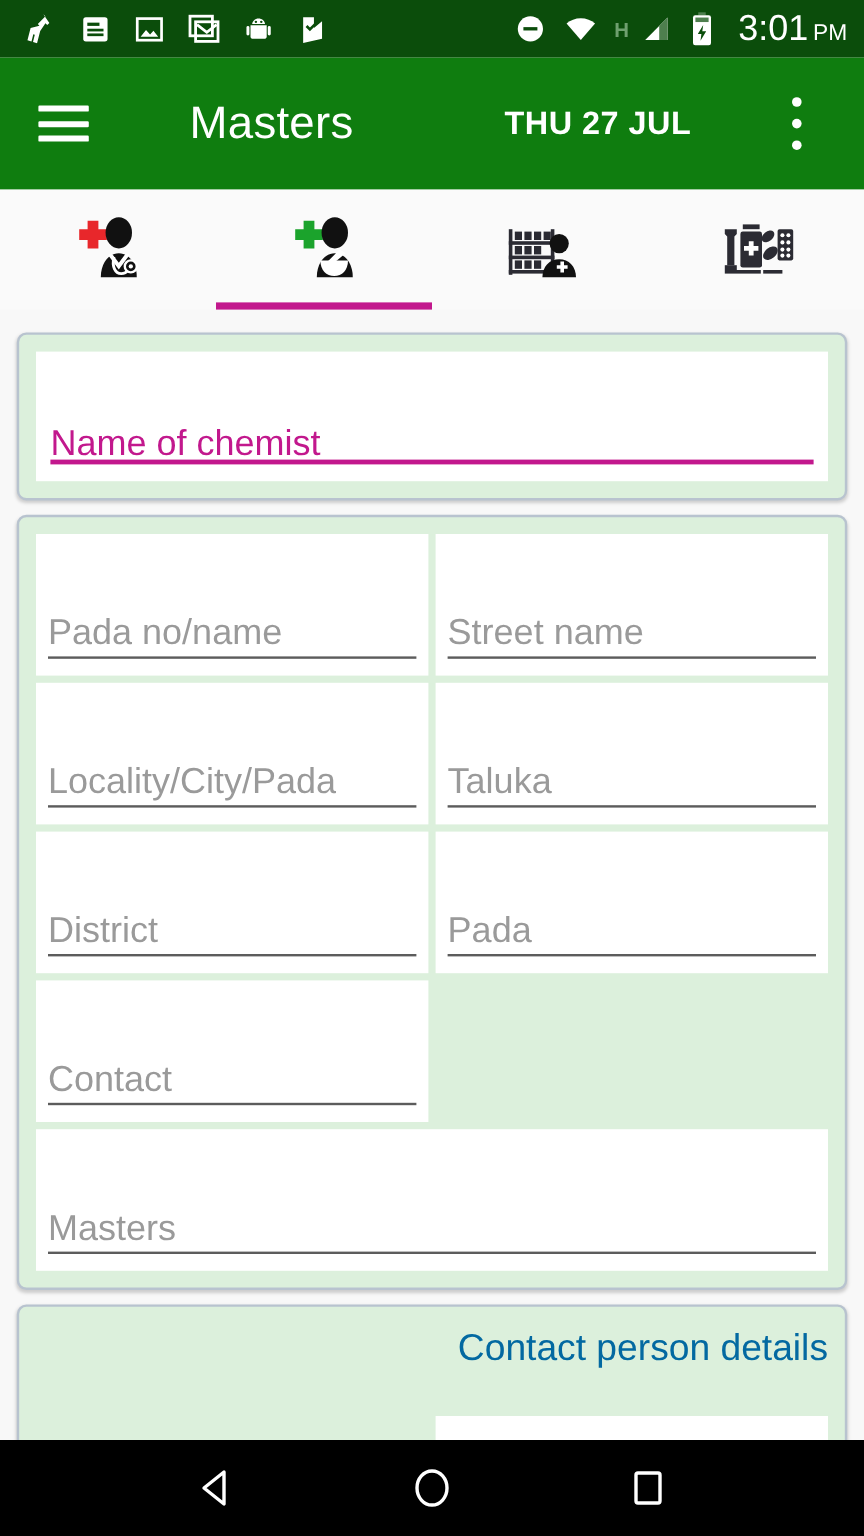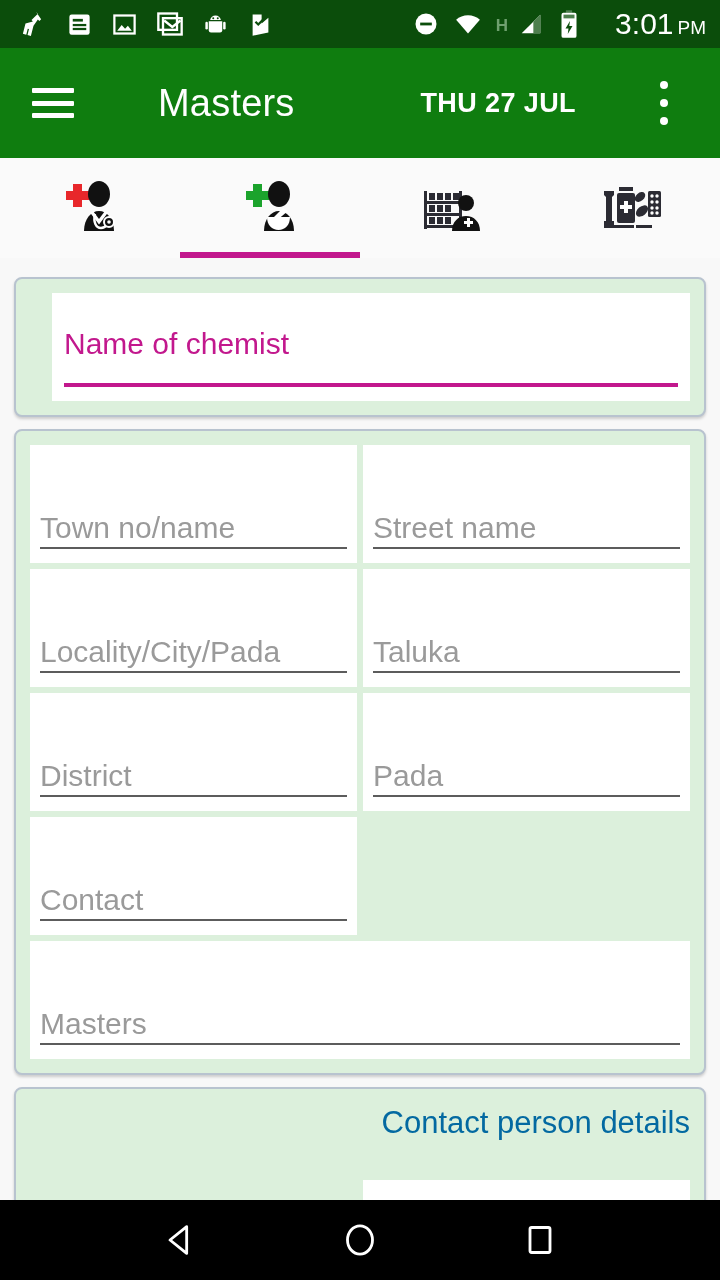--- a/index.html
+++ b/index.html
@@ -39,21 +39,21 @@
     display: flex;
     align-items: center;
     gap: 13px;
   }
   .sb-icon { display: block; }
   .status-time {
     font-size: 30px;
     font-weight: 400;
     letter-spacing: 0px;
     line-height: 1;
-    margin-left: 22px;
+    margin-left: 6px;
   }
   .status-time .ampm {
     font-size: 19px;
     margin-left: 4px;
   }
   .hsymbol {
     font-size: 17px;
     color: #6fa06f;
     font-weight: 700;
     align-self: flex-start;
@@ -179,22 +179,21 @@
     padding: 0 10px;
     display: flex;
     flex-direction: column;
     justify-content: flex-end;
   }
 
   
   .field-focused {
     height: 108px;
     padding: 10px 12px 16px 12px;
-    justify-content: center;
-    margin-left: 22px;
+    justify-content: flex-end;
   }
   .float-label {
     color: #c2188d;
     font-size: 30px;
     line-height: 1.0;
     font-weight: 400;
   }
   .focus-underline {
     position: absolute;
     left: 12px;
@@ -492,21 +491,21 @@
       <div class="field field-focused">
         <div class="float-label">Name of chemist</div>
         <div class="focus-underline"></div>
       </div>
     </div>
 
     <div class="card">
       <div class="grid">
 
         <div class="cell">
-          <div class="placeholder">Town no/name</div>
+          <div class="placeholder">Pada no/name</div>
           <div class="cell-underline"></div>
         </div>
 
         <div class="cell">
           <div class="placeholder">Street name</div>
           <div class="cell-underline"></div>
         </div>
 
         <div class="cell">
           <div class="placeholder">Locality/City/Pada</div>

